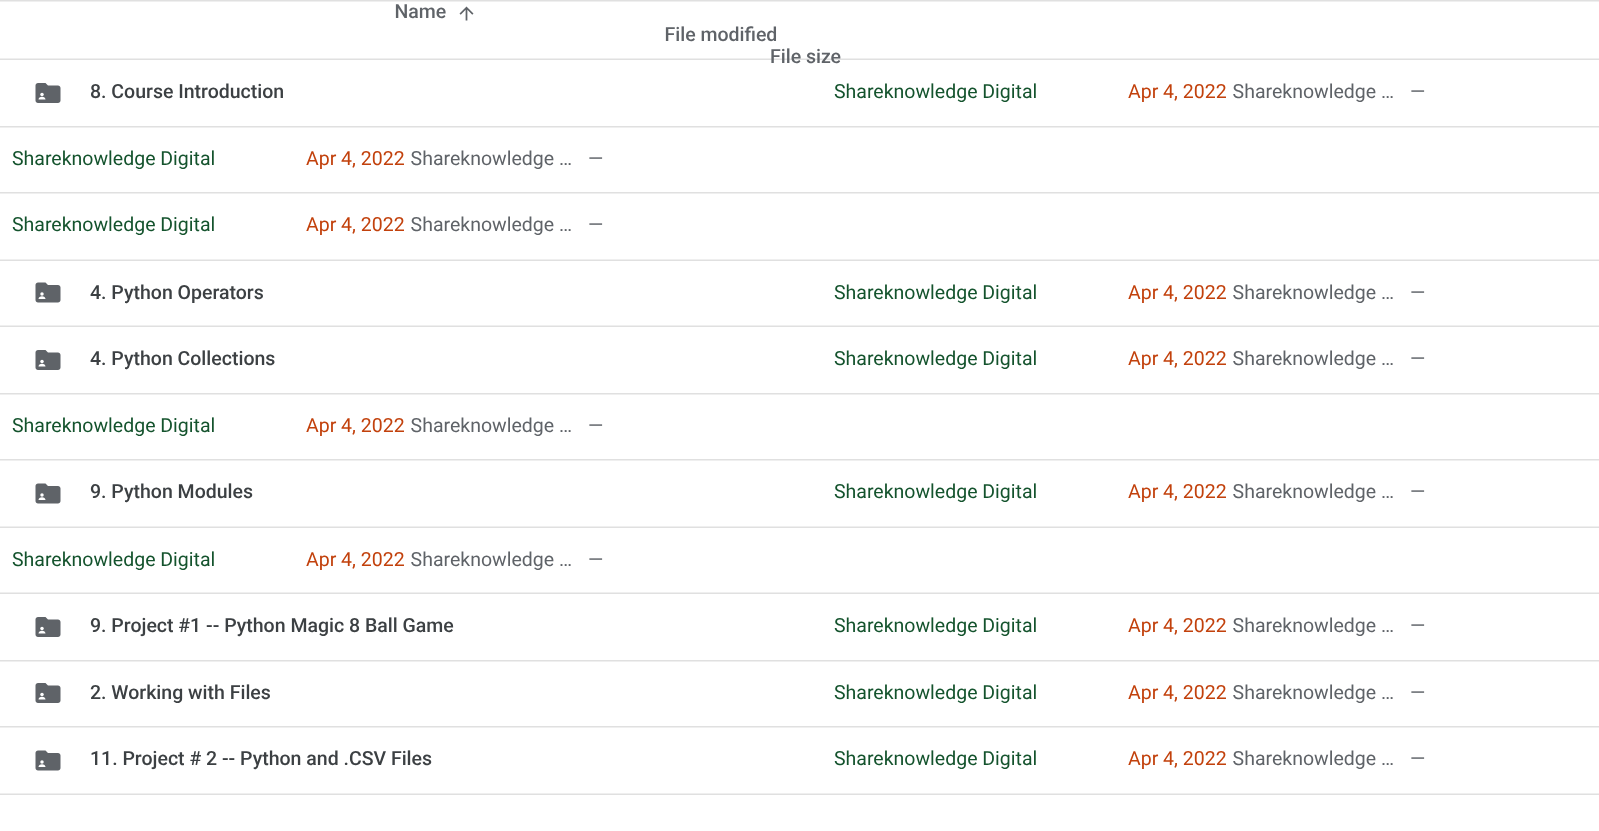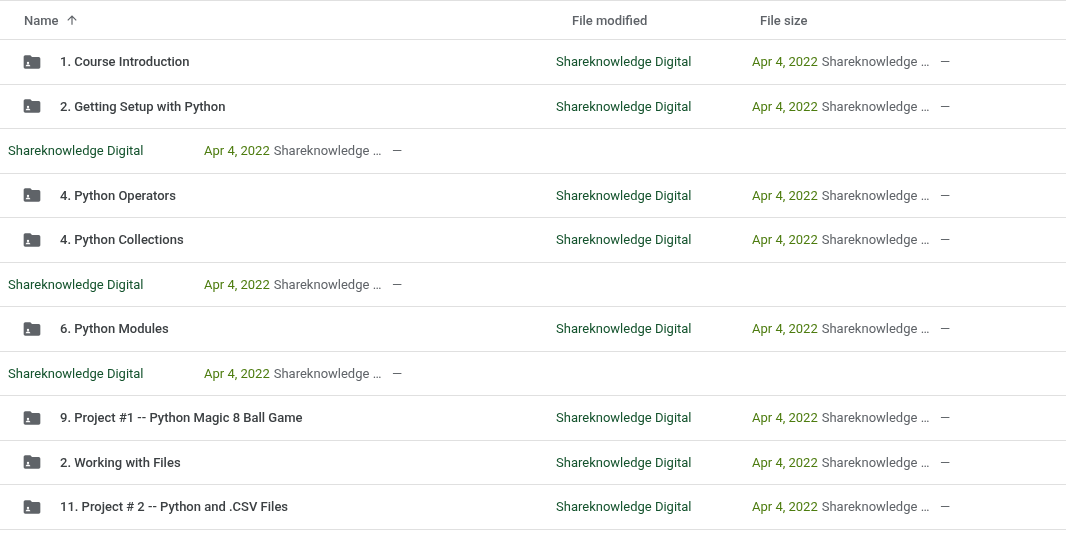--- a/index.html
+++ b/index.html
@@ -16,23 +16,24 @@
     }
     .file-list {
       width: 100%;
     }
     .header-row {
       display: flex;
       align-items: center;
       height: 40px;
       border-top: 1px solid #e0e0e0;
       border-bottom: 1px solid #e0e0e0;
-      padding-left: 24px;
+      padding-left: 8px;
       font-weight: 500;
       color: #5f6368;
+      flex-direction: column;
     }
     .col-name {
       width: 548px;
       display: flex;
       align-items: center;
     }
     .col-owner {
       width: 196px;
     }
     .col-modified {
@@ -67,21 +68,21 @@
     .file-name {
       color: #3c4043;
       font-weight: 500;
       font-size: 13px;
     }
     .owner-text {
       color: #14532d;
       font-size: 13px;
     }
     .modified-date {
-      color: #4d7c0f;
+      color: #c2410c;
       font-size: 13px;
       margin-right: 4px;
     }
     .modified-by {
       color: #5f6368;
       font-size: 13px;
       overflow: hidden;
       text-overflow: ellipsis;
       white-space: nowrap;
       max-width: 108px;
@@ -116,39 +117,30 @@
 
   <div id="rows-container">
       <div class="file-row">
         <div class="col-name">
           <span class="folder-icon"><svg viewBox="0 0 24 24" width="20" height="20" fill="#5f6368">
               <path d="M19 5v2H5V5h4.5l1.5 1.5h8zM5 19h14V9H5v10zM19 3h-8l-2-2H5C3.9 1 3 1.9 3 3v16c0 1.1.9 2 2 2h14c1.1 0 2-.9 2-2V5c0-1.1-.9-2-2-2z" style="display:none"></path>
               <path d="M20 6h-8l-2-2H4c-1.1 0-2 .9-2 2v12c0 1.1.9 2 2 2h16c1.1 0 2-.9 2-2V8c0-1.1-.9-2-2-2z"></path>
               <circle cx="7.2" cy="13.2" r="1.4" fill="#fff"></circle>
               <path d="M4.4 17.2c0-1.5 1.25-2.3 2.8-2.3s2.8.8 2.8 2.3" fill="#fff"></path>
             </svg></span>
-          <span class="file-name">1. Course Introduction</span>
-        </div>
-        <div class="col-owner"><span class="owner-text">Shareknowledge Digital</span></div>
-        <div class="col-modified">
-          <span class="modified-date">Apr 4, 2022</span>
-          <span class="modified-by">Shareknowledge D…</span>
-        </div>
-        <div class="col-filesize"><span class="filesize-text">—</span></div>
-      </div>
-      <div class="file-row">
-        <div class="col-name">
-          <span class="folder-icon"><svg viewBox="0 0 24 24" width="20" height="20" fill="#5f6368">
-              <path d="M19 5v2H5V5h4.5l1.5 1.5h8zM5 19h14V9H5v10zM19 3h-8l-2-2H5C3.9 1 3 1.9 3 3v16c0 1.1.9 2 2 2h14c1.1 0 2-.9 2-2V5c0-1.1-.9-2-2-2z" style="display:none"></path>
-              <path d="M20 6h-8l-2-2H4c-1.1 0-2 .9-2 2v12c0 1.1.9 2 2 2h16c1.1 0 2-.9 2-2V8c0-1.1-.9-2-2-2z"></path>
-              <circle cx="7.2" cy="13.2" r="1.4" fill="#fff"></circle>
-              <path d="M4.4 17.2c0-1.5 1.25-2.3 2.8-2.3s2.8.8 2.8 2.3" fill="#fff"></path>
-            </svg></span>
-          <span class="file-name">2. Getting Setup with Python</span>
-        </div>
+          <span class="file-name">8. Course Introduction</span>
+        </div>
+        <div class="col-owner"><span class="owner-text">Shareknowledge Digital</span></div>
+        <div class="col-modified">
+          <span class="modified-date">Apr 4, 2022</span>
+          <span class="modified-by">Shareknowledge D…</span>
+        </div>
+        <div class="col-filesize"><span class="filesize-text">—</span></div>
+      </div>
+      <div class="file-row">
         <div class="col-owner"><span class="owner-text">Shareknowledge Digital</span></div>
         <div class="col-modified">
           <span class="modified-date">Apr 4, 2022</span>
           <span class="modified-by">Shareknowledge D…</span>
         </div>
         <div class="col-filesize"><span class="filesize-text">—</span></div>
       </div>
       <div class="file-row">
         <div class="col-owner"><span class="owner-text">Shareknowledge Digital</span></div>
         <div class="col-modified">
@@ -200,21 +192,21 @@
         <div class="col-filesize"><span class="filesize-text">—</span></div>
       </div>
       <div class="file-row">
         <div class="col-name">
           <span class="folder-icon"><svg viewBox="0 0 24 24" width="20" height="20" fill="#5f6368">
               <path d="M19 5v2H5V5h4.5l1.5 1.5h8zM5 19h14V9H5v10zM19 3h-8l-2-2H5C3.9 1 3 1.9 3 3v16c0 1.1.9 2 2 2h14c1.1 0 2-.9 2-2V5c0-1.1-.9-2-2-2z" style="display:none"></path>
               <path d="M20 6h-8l-2-2H4c-1.1 0-2 .9-2 2v12c0 1.1.9 2 2 2h16c1.1 0 2-.9 2-2V8c0-1.1-.9-2-2-2z"></path>
               <circle cx="7.2" cy="13.2" r="1.4" fill="#fff"></circle>
               <path d="M4.4 17.2c0-1.5 1.25-2.3 2.8-2.3s2.8.8 2.8 2.3" fill="#fff"></path>
             </svg></span>
-          <span class="file-name">6. Python Modules</span>
+          <span class="file-name">9. Python Modules</span>
         </div>
         <div class="col-owner"><span class="owner-text">Shareknowledge Digital</span></div>
         <div class="col-modified">
           <span class="modified-date">Apr 4, 2022</span>
           <span class="modified-by">Shareknowledge D…</span>
         </div>
         <div class="col-filesize"><span class="filesize-text">—</span></div>
       </div>
       <div class="file-row">
         <div class="col-owner"><span class="owner-text">Shareknowledge Digital</span></div>

